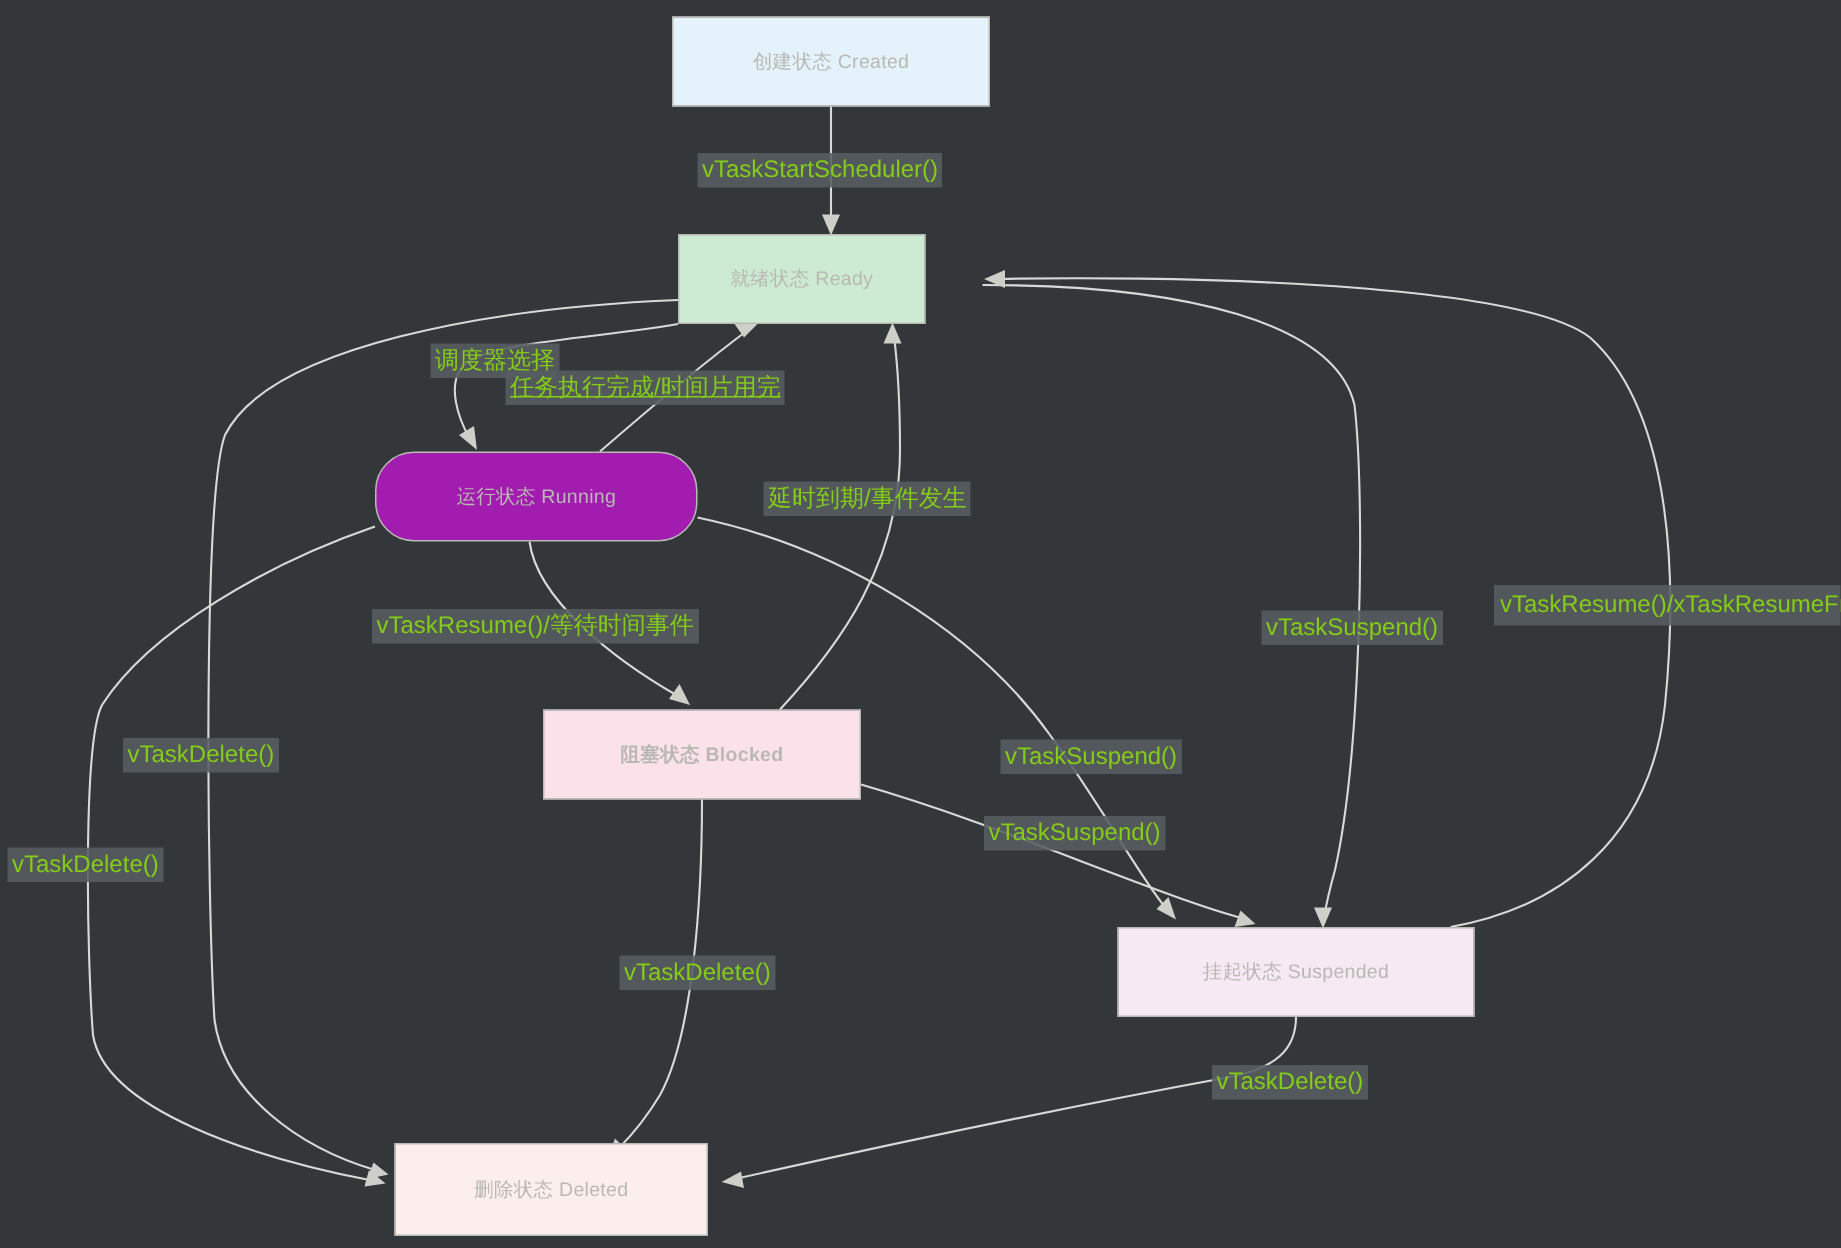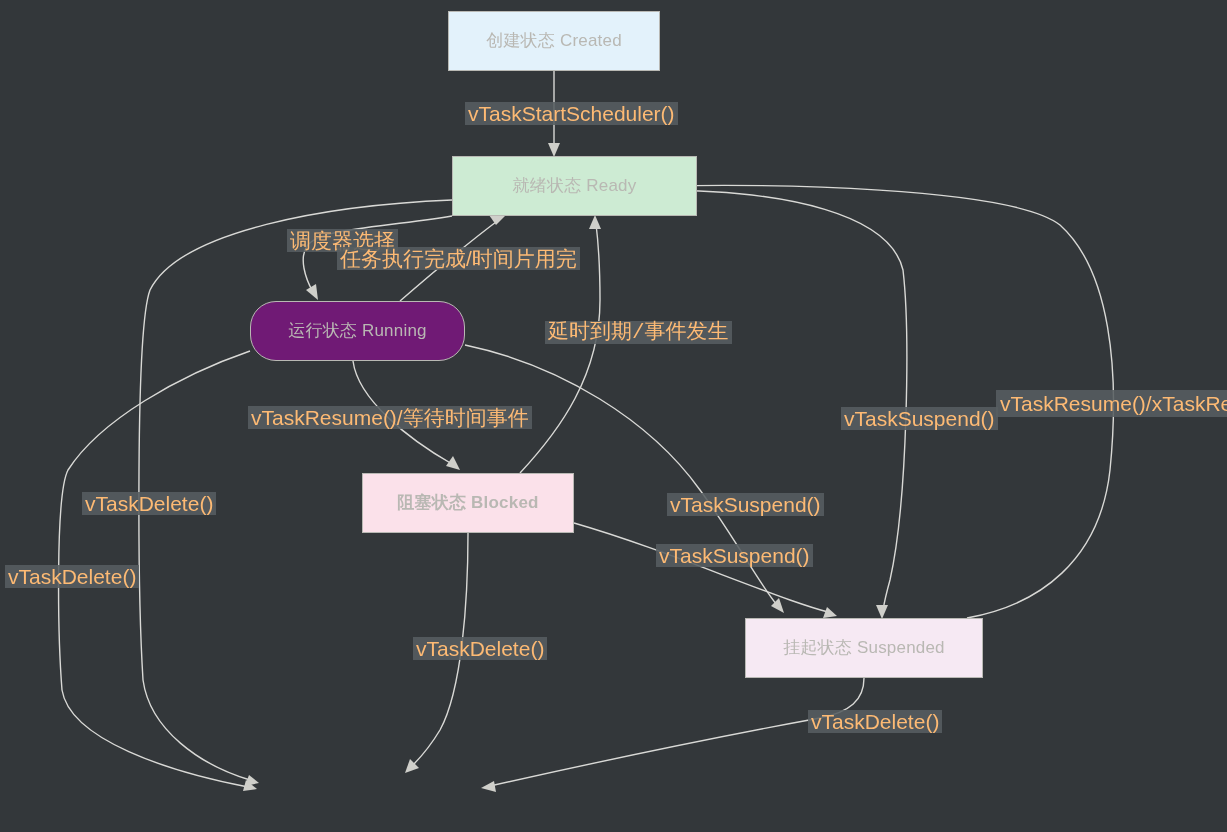--- a/index.html
+++ b/index.html
@@ -39,31 +39,31 @@
   }
   .state-node {
     position: absolute;
     box-sizing: border-box;
     border: 1px solid #b9b9b4;
     display: flex;
     align-items: center;
     justify-content: center;
     text-align: center;
     color: #b9b8b3;
-    font-size: 17px;
+    font-size: 13px;
     letter-spacing: 0.2px;
     line-height: 1.3;
     padding: 0 6px;
   }
   .edge-label {
     position: absolute;
     box-sizing: border-box;
     background: rgba(86, 93, 97, 0.88);
-    color: #fdba74;
-    font-size: 21px;
+    color: #84cc16;
+    font-size: 16px;
     line-height: 21px;
     white-space: pre;
     padding: 1px 3px;
     text-align: center;
   }
   .edge-label.wrap {
     white-space: normal;
     width: 232px;
     padding: 3px 4px;
   }
@@ -113,46 +113,49 @@
 
     <path class="edge-path" d="M 864,678 C 864,700 850,712 820,718 C 700,740 570,768 490,786"></path>
     <polygon class="arrow-head" points="481,788 494,781 496,792"></polygon>
 
   </svg>
 
   <div class="state-node" style="left:448px; top:11px; width:212px; height:60px; background:#e3f2fb;">
     <span>创建状态 Created</span>
   </div>
 
-  <div class="state-node" style="left:452px; top:156px; width:245px; height:60px; background:#cdebd3;">
+  <div class="state-node" style="left:452px; top:156px; width:165px; height:60px; background:#cdebd3;">
     <span>就绪状态 Ready</span>
   </div>
 
-  <div class="state-node" style="left:250px; top:301px; width:215px; height:60px; background:#701a75;border-radius:26px;">
+  <div class="state-node" style="left:250px; top:301px; width:215px; height:60px; background:#a21caf;border-radius:26px;">
     <span>运行状态 Running</span>
   </div>
 
   <div class="state-node" style="left:362px; top:473px; width:212px; height:60px; background:#fbe1ea;font-weight:bold;">
     <span>阻塞状态 Blocked</span>
   </div>
 
   <div class="state-node" style="left:745px; top:618px; width:238px; height:60px; background:#f6e9f3;text-align:center;">
     <span>挂起状态 Suspended</span>
   </div>
 
+  <div class="state-node" style="left:263px; top:762px; width:209px; height:62px; background:#fdeeee;">
+    <span>删除状态 Deleted</span>
+  </div>
 
   <div class="edge-label" style="left:465px; top:102px;">vTaskStartScheduler()</div>
 
   <div class="edge-label" style="left:287px; top:229px;">调度器选择</div>
 
-  <div class="edge-label" style="left:337px; top:247px;">任务执行完成/时间片用完</div>
+  <div class="edge-label" style="left:337px; top:247px;text-decoration:underline;">任务执行完成/时间片用完</div>
 
   <div class="edge-label" style="left:248px; top:406px;">vTaskResume()/等待时间事件</div>
 
-  <div class="edge-label" style="left:545px; top:321px;font-family:Liberation Mono, monospace;">延时到期/事件发生</div>
+  <div class="edge-label" style="left:509px; top:321px;">延时到期/事件发生</div>
 
   <div class="edge-label" style="left:841px; top:407px;">vTaskSuspend()</div>
 
   <div class="edge-label" style="left:667px; top:493px;">vTaskSuspend()</div>
 
   <div class="edge-label" style="left:656px; top:544px;">vTaskSuspend()</div>
 
   <div class="edge-label wrap" style="left:996px; top:390px;">vTaskResume()/xTaskResumeFromISR()</div>
 
   <div class="edge-label" style="left:82px; top:492px;">vTaskDelete()</div>

